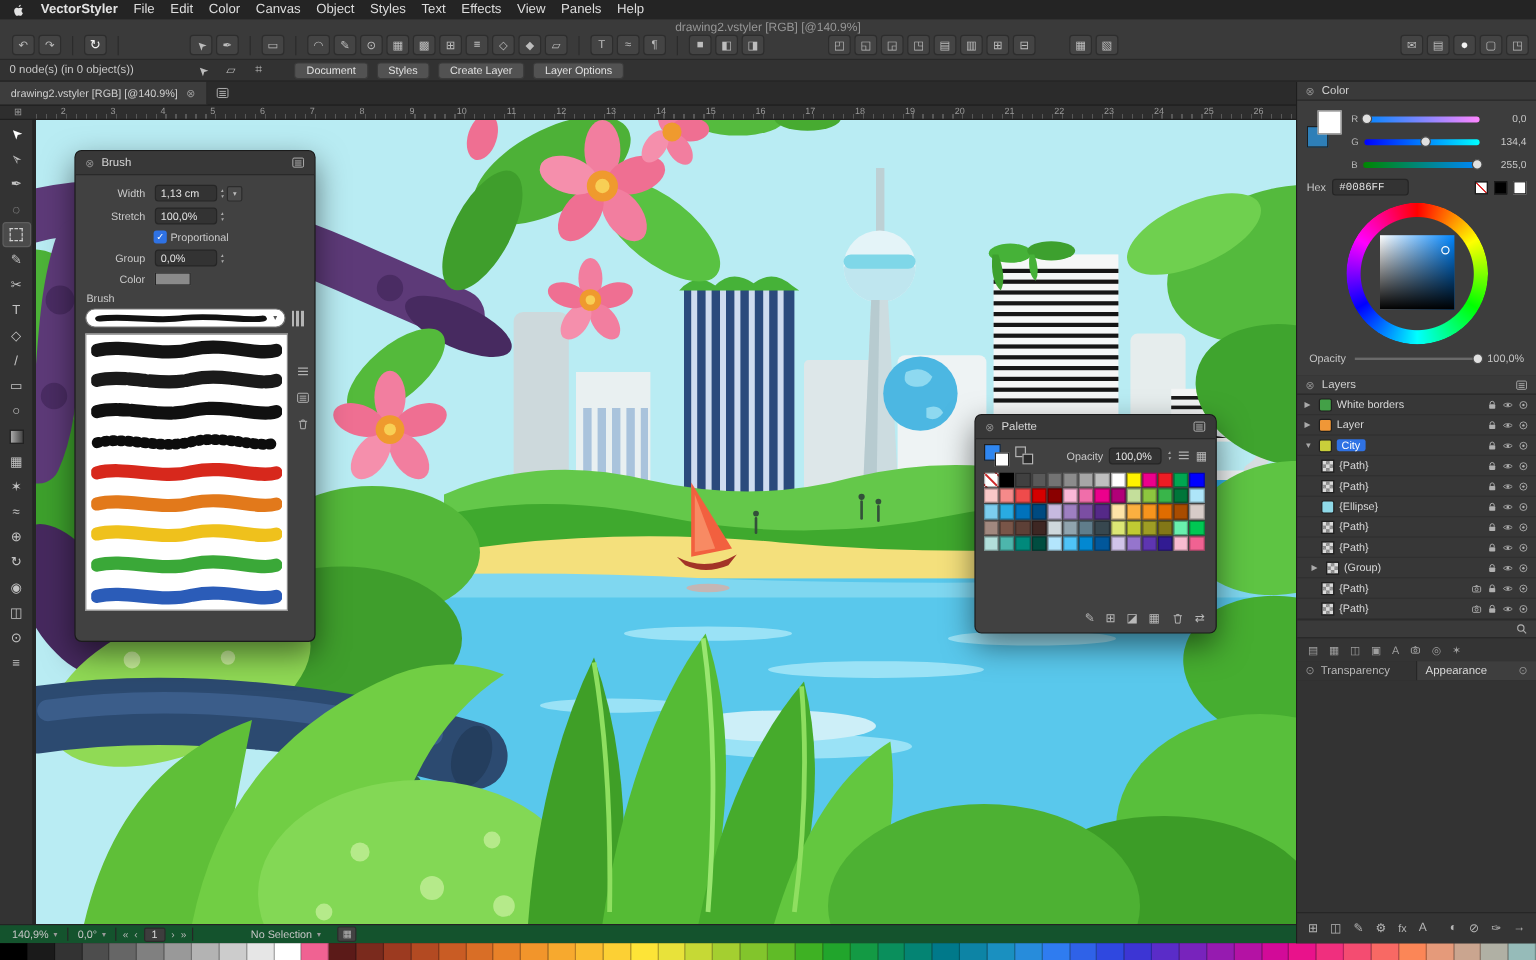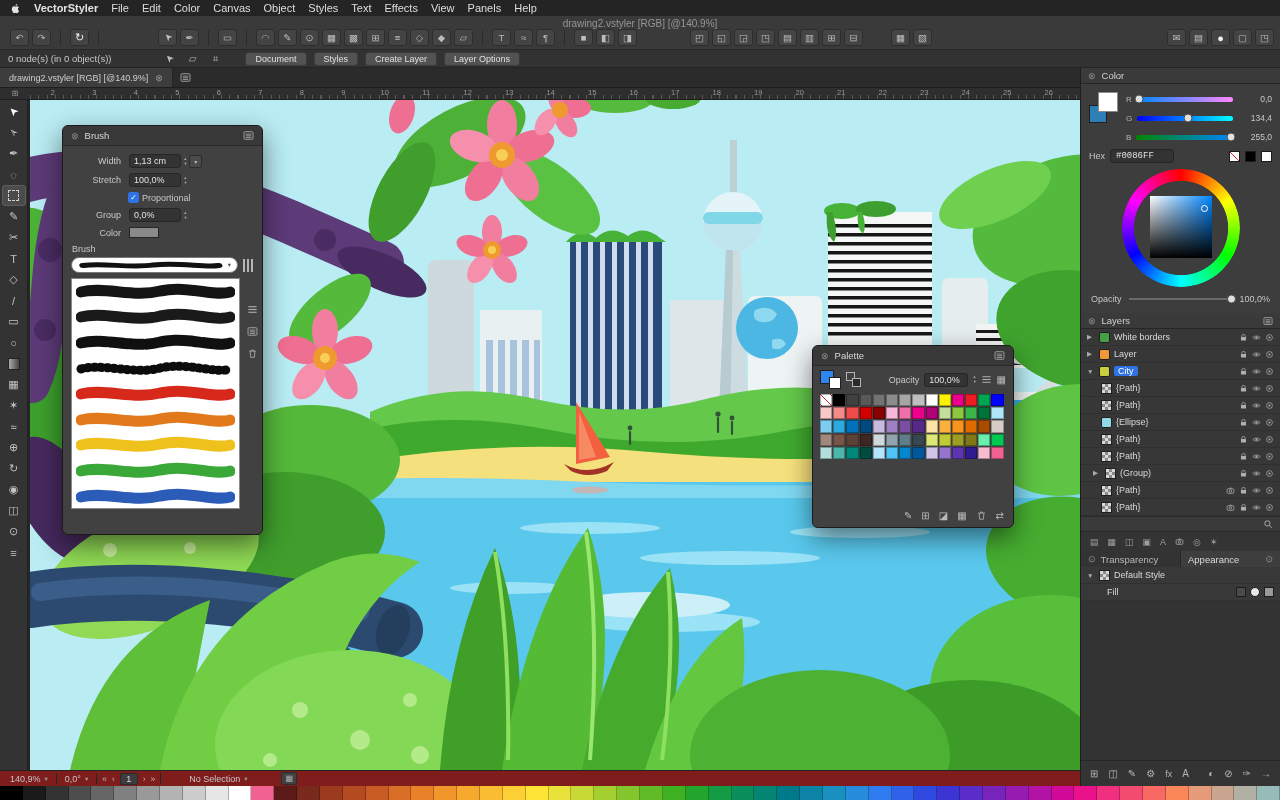--- a/index.html
+++ b/index.html
@@ -37,21 +37,21 @@
 #toolstrip{position:absolute;left:0;top:100px;width:28px;height:670px;background:#333;border-right:1px solid #222;display:flex;flex-direction:column;align-items:center;padding-top:1px;z-index:6}
 .tool{width:24px;height:21px;display:flex;align-items:center;justify-content:center;font-size:11px;color:#c2c2c2;flex:none;border-radius:3px}
 .tool.active{color:#fff}
 .tool.boxed{background:#4b4b4b;border:1px solid #5e5e5e}
 .dashbox{width:11px;height:11px;border:1px dashed #cfcfcf}
 .gradbox{width:12px;height:12px;background:linear-gradient(90deg,#aaa,#444);border:1px solid #222}
 
 #canvas{position:absolute;left:30px;top:100px;width:1050px;height:670px;background:#b9ecf3;z-index:1}
 #canvas svg{position:absolute;inset:0;width:100%;height:100%}
 
-#statusbar{position:absolute;left:0;top:770px;width:1080px;height:16px;background:#7f1d1d;border-top:1px solid #232323;display:flex;align-items:center;font-size:9px;color:#c6c6c6;padding:0 7px;gap:5px;z-index:6}
+#statusbar{position:absolute;left:0;top:770px;width:1080px;height:16px;background:#14532d;border-top:1px solid #232323;display:flex;align-items:center;font-size:9px;color:#c6c6c6;padding:0 7px;gap:5px;z-index:6}
 .sdd{display:flex;align-items:center;gap:4px;padding:0 3px}
 .caret{font-size:6.5px;color:#9a9a9a}
 .sv{width:1px;height:11px;background:#262626}
 .pgbtn{color:#b8b8b8;font-size:8.5px}
 .pagefield{background:#3d3d3d;border:1px solid #2a2a2a;border-radius:2px;width:18px;color:#ddd;font-size:9px;text-align:center;padding:0}
 .gridbtn{width:16px;height:13px;background:#424242;border:1px solid #2c2c2c;border-radius:2px;display:flex;align-items:center;justify-content:center;font-size:8px;color:#b5b5b5;margin-left:6px}
 
 #bottomstrip{position:absolute;left:0;top:786px;width:1280px;height:14px;display:flex;z-index:6;background:#222}
 #bottomstrip span{flex:1;border-right:1px solid rgba(0,0,0,.25)}
 
@@ -1075,35 +1075,20 @@
   <div class="tabs2">
     <div class="thead tleft">
       <span class="pdot">⊙</span>
       <span>Transparency</span>
     </div>
     <div class="thead tright">
       <span>Appearance</span>
       <span class="pdot">⊙</span>
     </div>
   </div>
-  <div class="apbody">
-    <div class="lrow">
-      <span class="larrow">▼</span>
-      <span class="checker"></span>
-      <span class="lname">Default Style</span>
-      <span class="lsp"></span>
-    </div>
-    <div class="lrow" style="padding-left:26px">
-      <span class="lname">Fill</span>
-      <span class="lsp"></span>
-      <span class="mini2 dark"></span>
-      <span class="minicirc"></span>
-      <span class="mini2" style="background:#9a9a9a"></span>
-    </div>
-  </div>
   <div class="ap-empty"></div>
   <div class="sb-bottom">
     <span>⊞</span>
     <span>◫</span>
     <span>✎</span>
     <span>⚙</span>
     <span style="font-size:9px">fx</span>
     <span>A</span>
     <span class="sbright">
       <span>◐</span>
@@ -1124,21 +1109,21 @@
     <span>0,0°</span>
     <span class="caret">▾</span>
   </span>
   <span class="sv"></span>
   <span class="pgbtn">«</span>
   <span class="pgbtn">‹</span>
   <input class="pagefield" readonly="" value="1" style="">
   <span class="pgbtn">›</span>
   <span class="pgbtn">»</span>
   <span class="sv"></span>
-  <span class="sdd" style="min-width:104px;justify-content:center">
+  <span class="sdd" style="min-width:104px;justify-content:flex-end">
     <span>No Selection</span>
     <span class="caret">▾</span>
   </span>
   <span class="gridbtn">▦</span>
 </div>
 
 <div id="bottomstrip">
 
 <span style="background: rgb(0, 0, 0);"></span>
     <span style="background: rgb(26, 26, 26);"></span>

